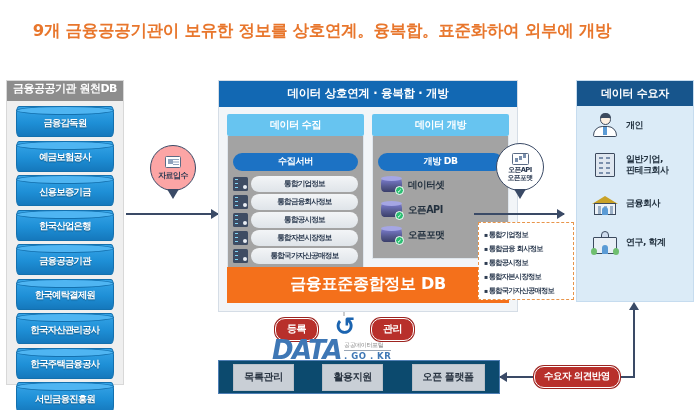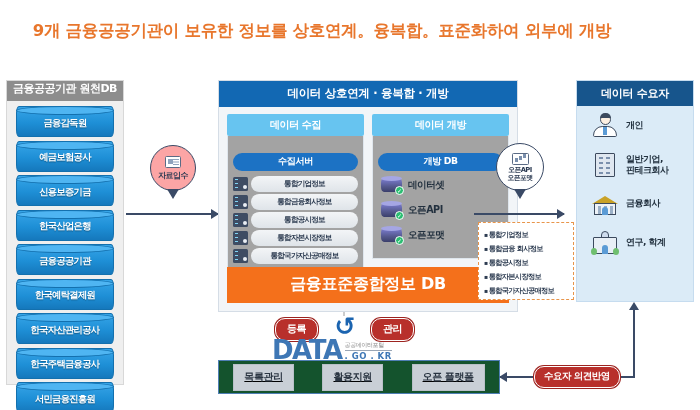--- a/index.html
+++ b/index.html
@@ -329,36 +329,35 @@
     color: #1B64B0; font-size: 25px; line-height: 28px;
     text-align: center; font-weight: bold;
   }
 
   .portal-logo {
     position: absolute; left: 272px; top: 337px;
     display: flex; align-items: flex-end;
   }
   .portal-logo .data {
     font-size: 26px; font-weight: bold; color: #3E77B5;
-    letter-spacing: -1.5px; line-height: 26px;
+    letter-spacing: -1.5px; line-height: 26px; font-style: italic;
   }
   .portal-logo .right { margin-left: 3px; margin-bottom: 2px; }
   .portal-logo .kr1 {
     font-size: 6px; color: #8a8a8a; letter-spacing: -0.4px;
     border-bottom: 1px solid #9aa6b5; padding-bottom: 0.5px;
   }
   .portal-logo .kr2 { font-size: 8.5px; color: #3E77B5; font-weight: bold; letter-spacing: 0.5px; }
 
   .portal-box {
     position: absolute; left: 218px; top: 360px;
     width: 282px; height: 34px;
     border: 1.4px solid #4F7FB5;
     display: flex; align-items: center; justify-content: space-around;
-    background: #14532d;
-    text-decoration: underline;
+    background: #0c4a6e;
   }
   .portal-btn {
     background: #C9CFD6; color: #2a3542;
     font-size: 10px; font-weight: bold;
     padding: 5px 10px 6px; letter-spacing: -0.4px;
     border: 1px solid #b9c0c8;
   }
 
   
   .fb-h {

